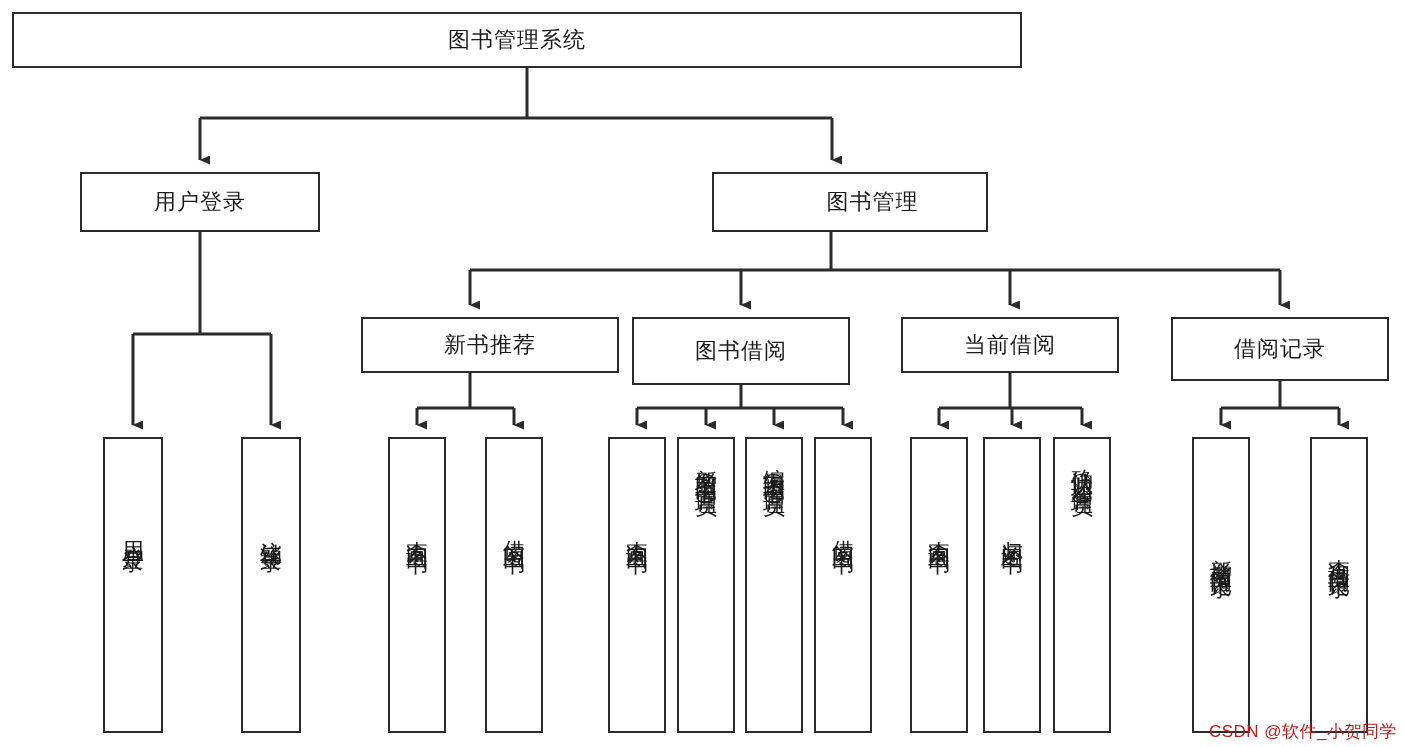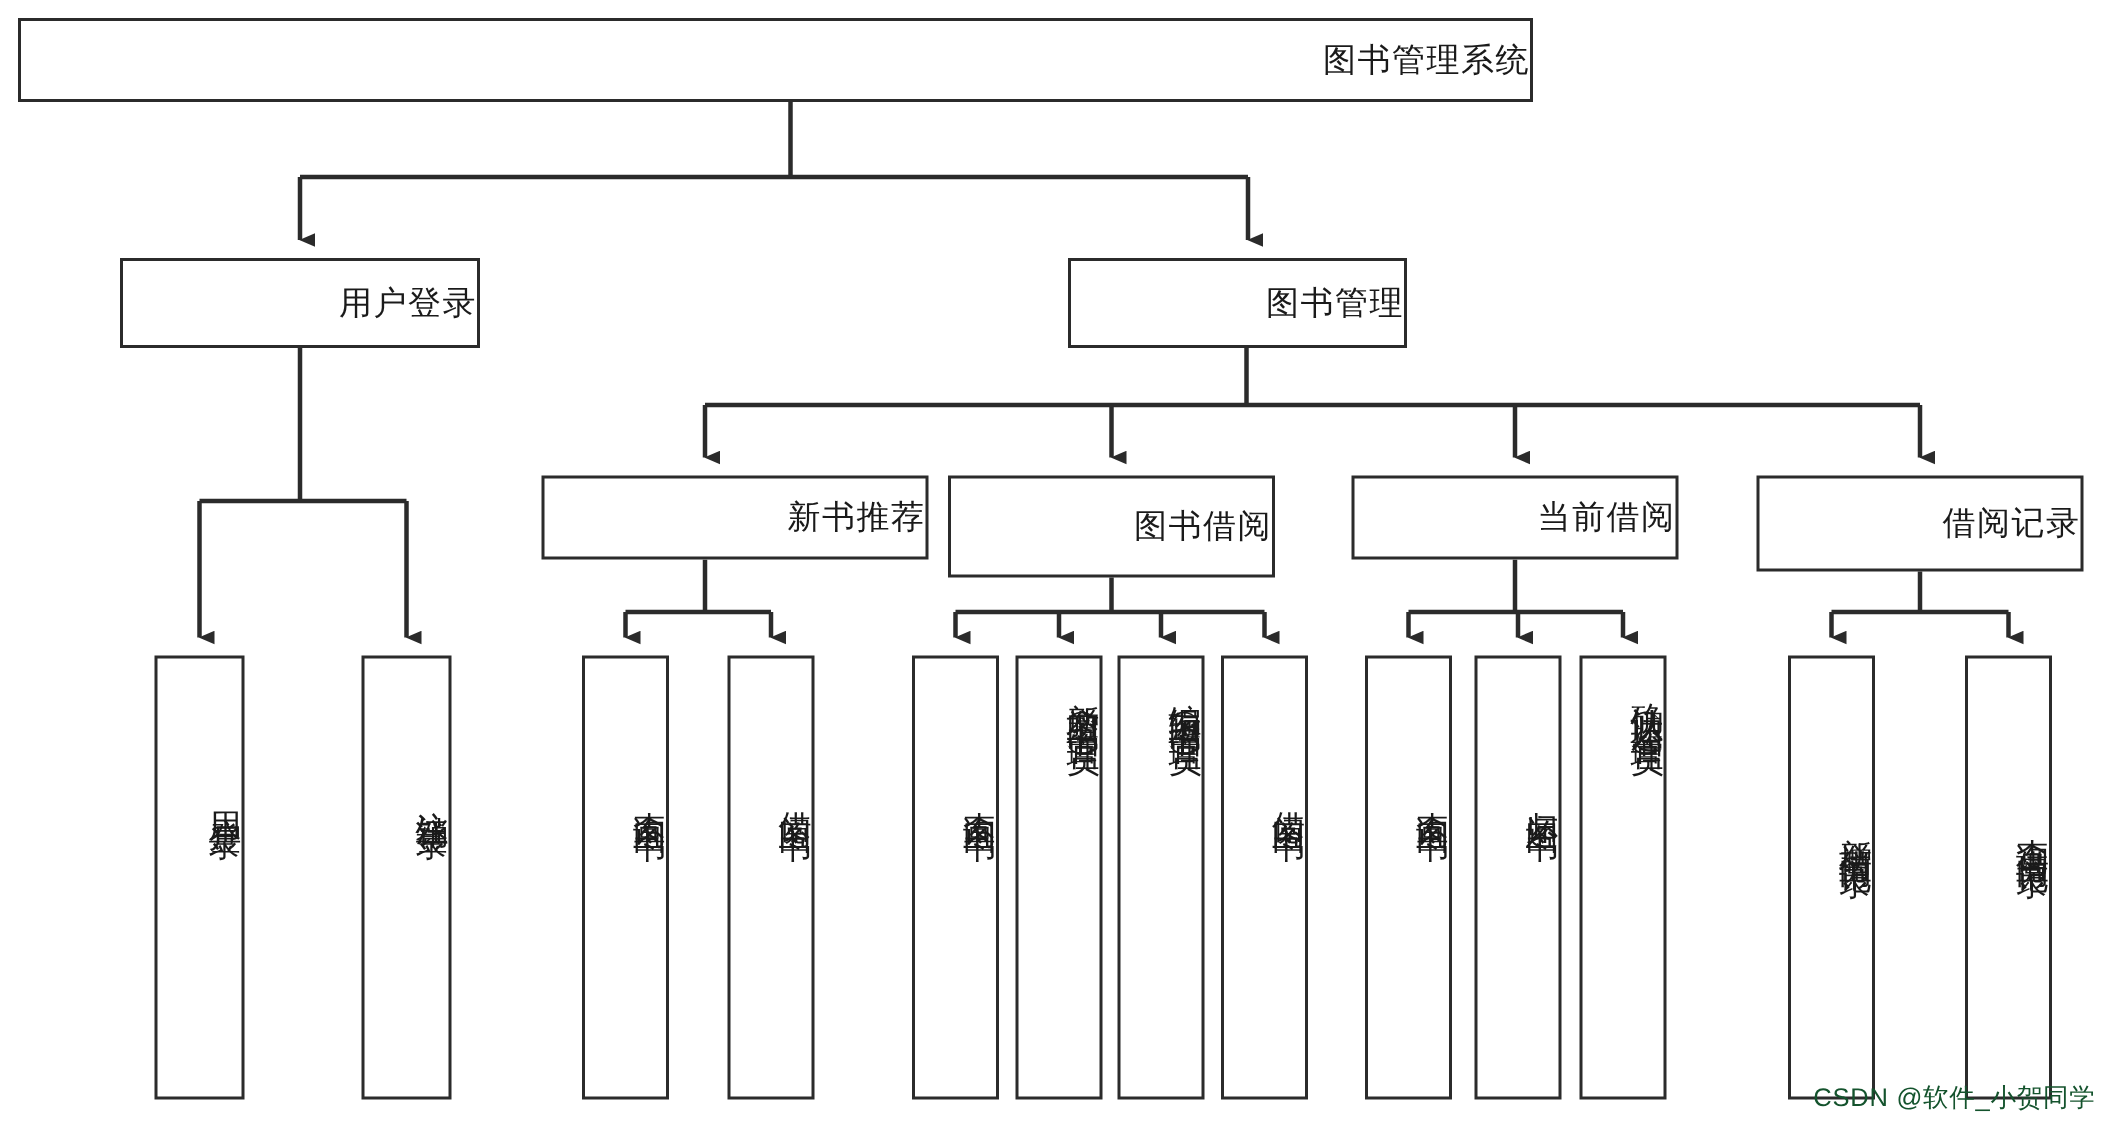--- a/index.html
+++ b/index.html
@@ -28,21 +28,21 @@
     height: 747px;
     pointer-events: none;
   }
   .node {
     position: absolute;
     box-sizing: border-box;
     border: 2px solid #2b2b2b;
     background: #ffffff;
     display: flex;
     align-items: center;
-    justify-content: flex-end;
+    justify-content: center;
     color: #1a1a1a;
   }
   .node.horiz {
     font-size: 22px;
     letter-spacing: 1px;
   }
   .node.vert {
     font-size: 22px;
     padding-top: 6px;
     padding-bottom: 6px;
@@ -62,21 +62,21 @@
     margin-top: 6px;
   }
   .node.vert.align-low .vtext {
     margin-top: 96px;
   }
   .watermark {
     position: absolute;
     right: 8px;
     bottom: 4px;
     font-size: 17px;
-    color: #14532d;
+    color: #b91c1c;
     letter-spacing: 0.5px;
     white-space: nowrap;
   }
 </style>
 </head>
 <body>
 
 <div id="canvas">
 
   <svg id="edges" viewBox="0 0 1405 747" xmlns="http://www.w3.org/2000/svg">
@@ -130,21 +130,21 @@
     </g>
   </svg>
 
   <div class="node horiz" style="left:12px; top:12px; width:1010px; height:56px;">
     <span>图书管理系统</span>
   </div>
 
   <div class="node horiz" style="left:80px; top:172px; width:240px; height:60px;">
     <span>用户登录</span>
   </div>
-  <div class="node horiz" style="left:712px; top:172px; width:226px; height:60px;padding-left:45px;">
+  <div class="node horiz" style="left:712px; top:172px; width:276px; height:60px;padding-left:45px;">
     <span>图书管理</span>
   </div>
 
   <div class="node horiz" style="left:361px; top:317px; width:258px; height:56px;">
     <span>新书推荐</span>
   </div>
   <div class="node horiz" style="left:632px; top:317px; width:218px; height:68px;">
     <span>图书借阅</span>
   </div>
   <div class="node horiz" style="left:901px; top:317px; width:218px; height:56px;">

